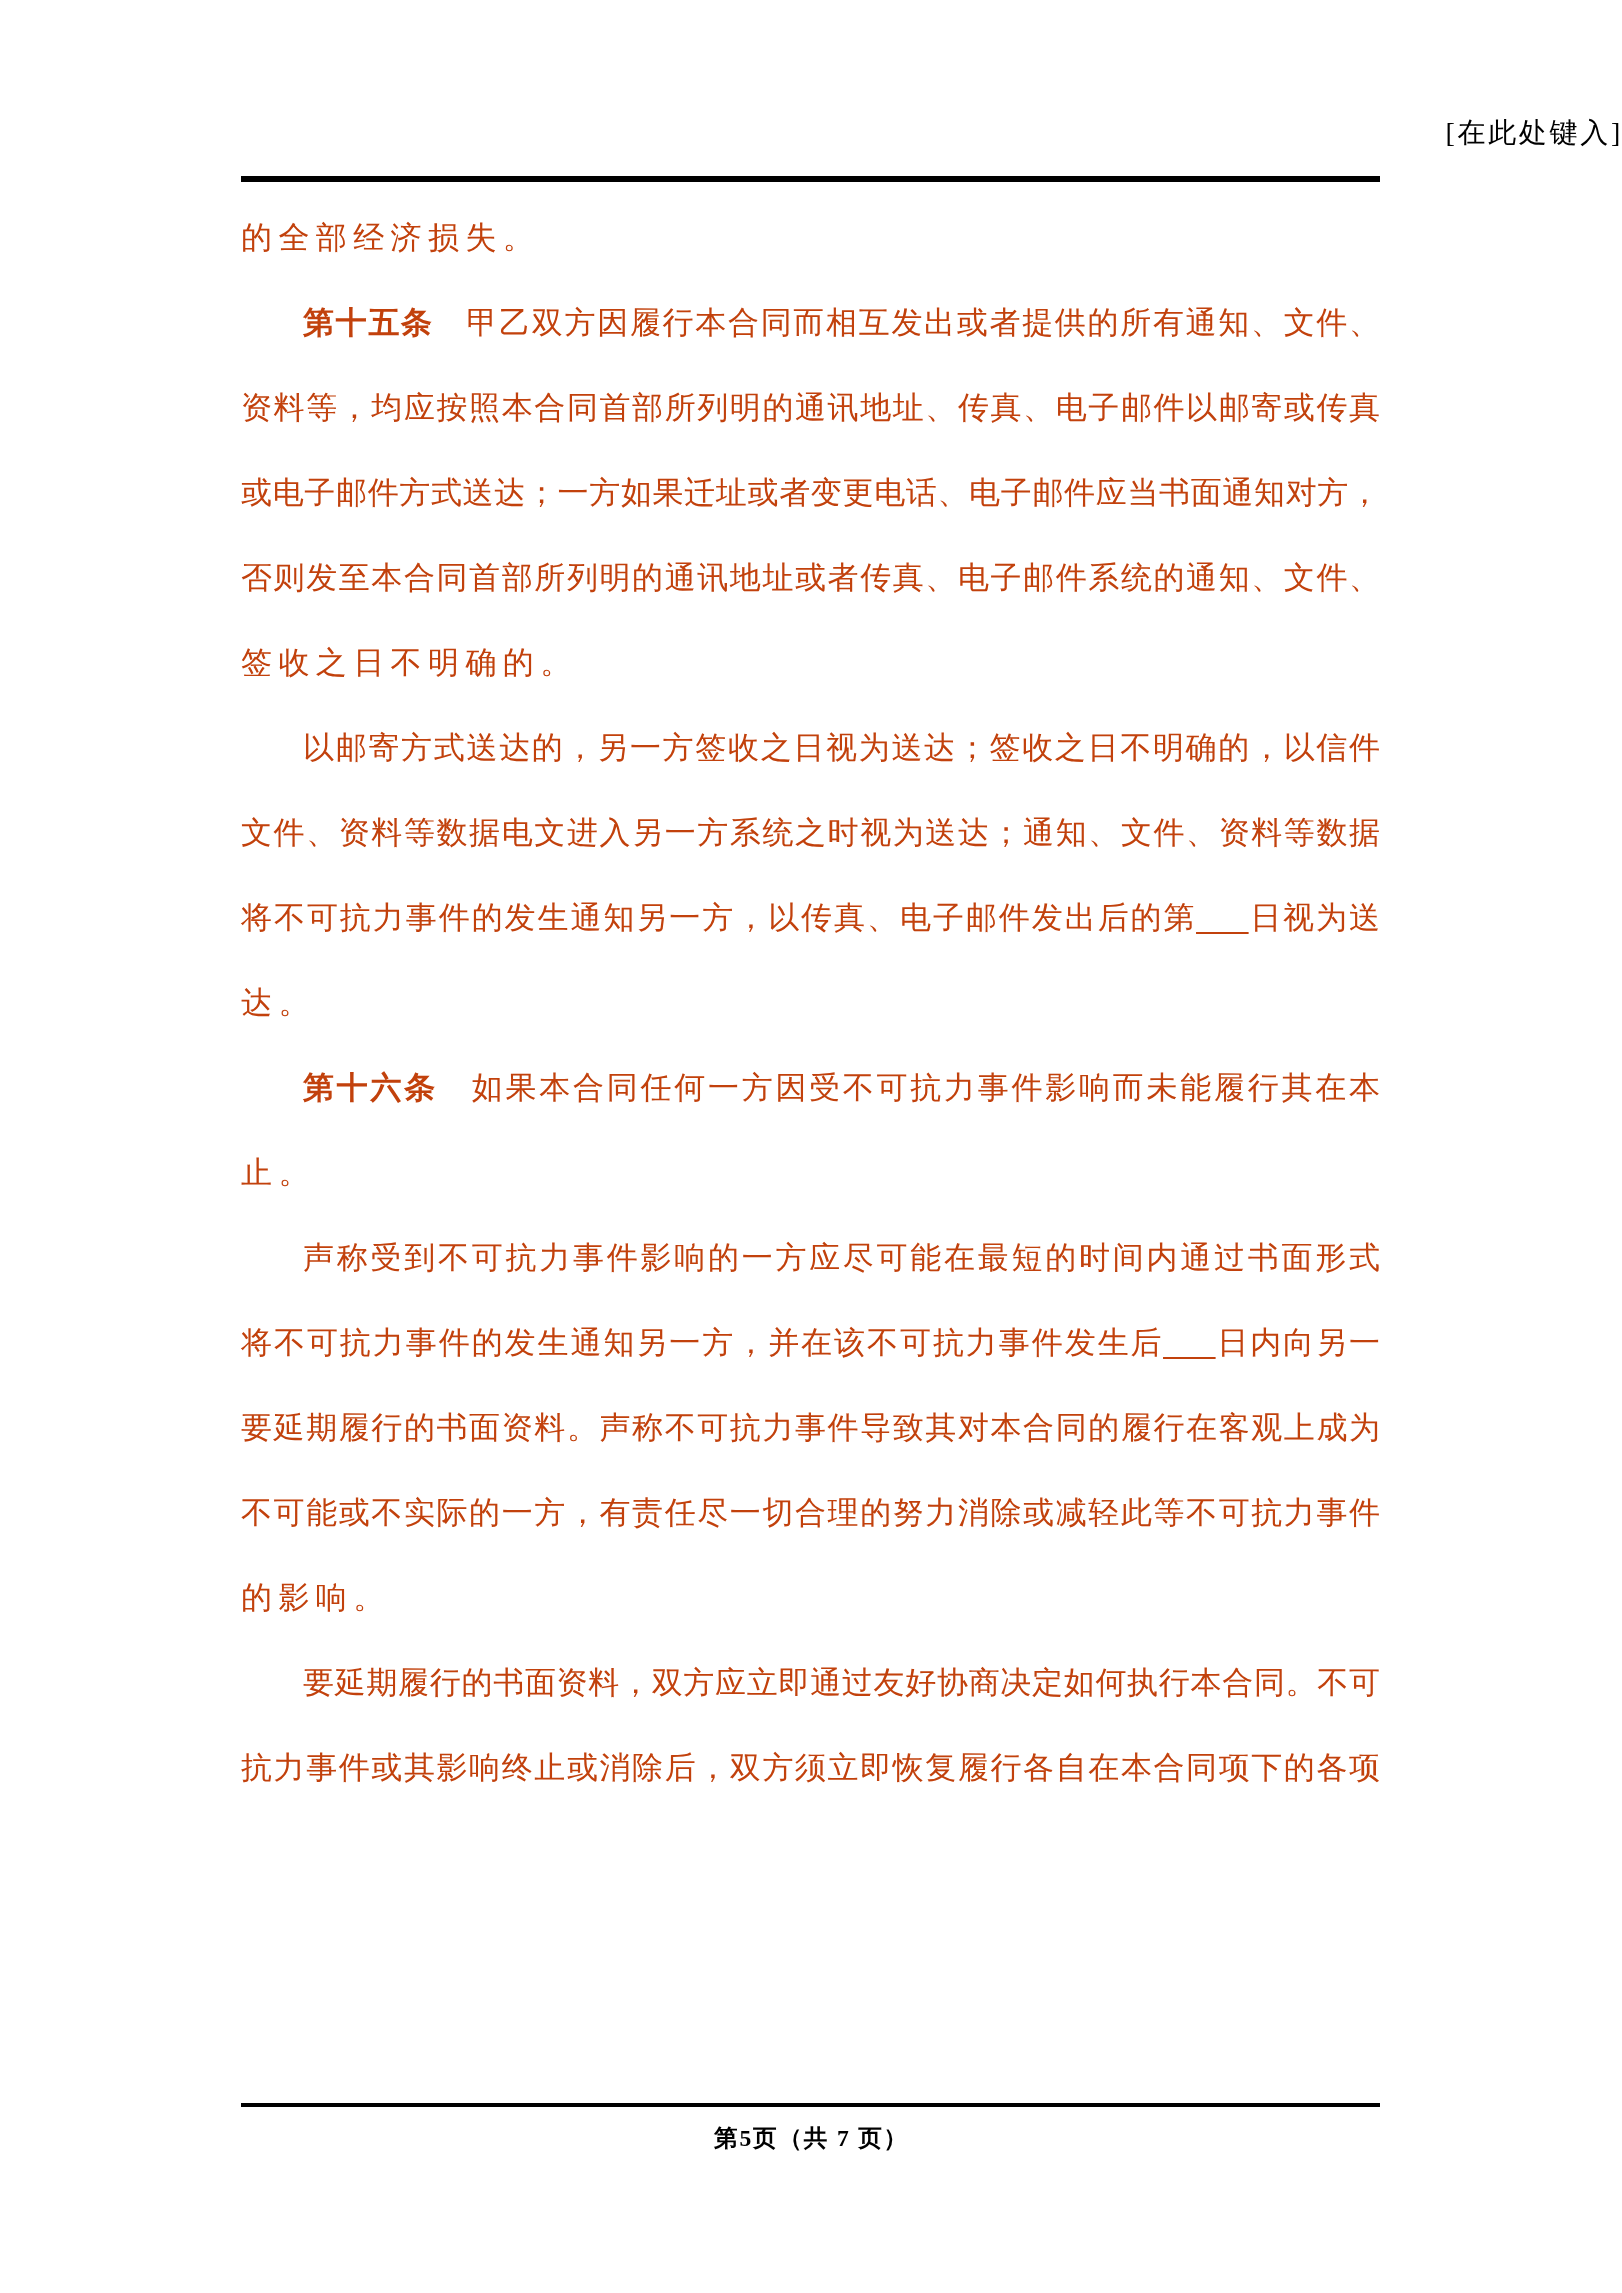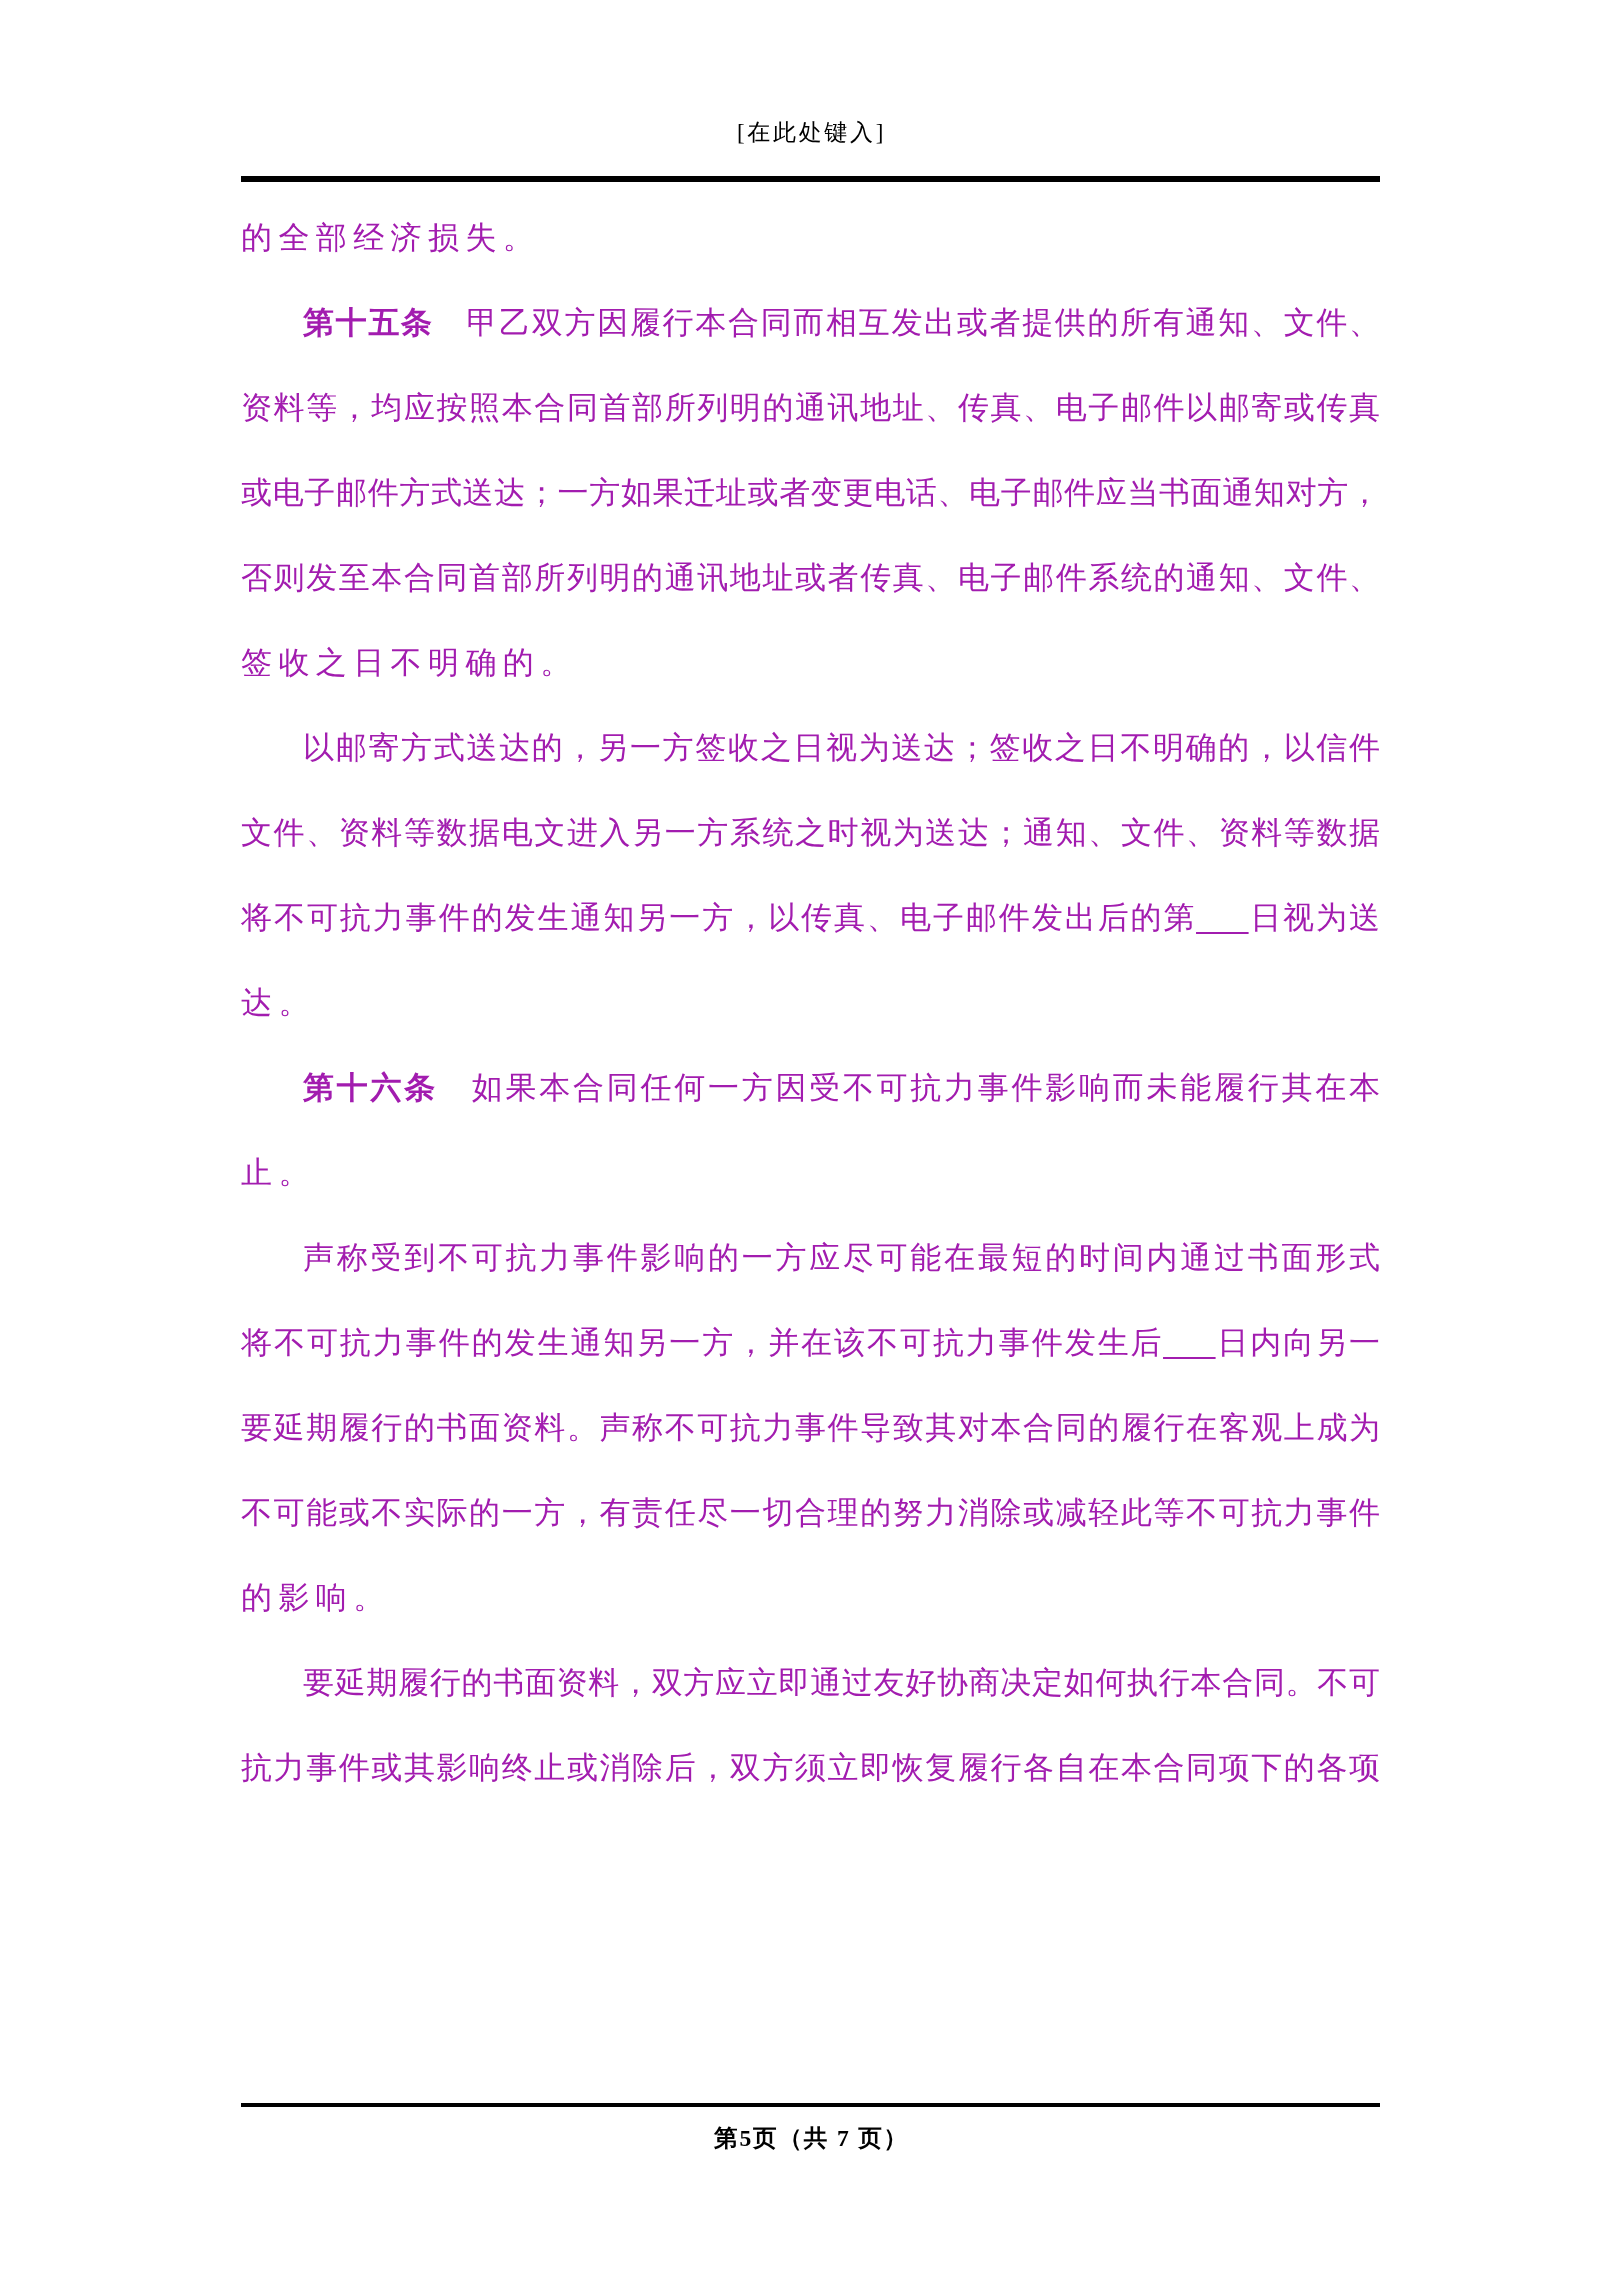--- a/index.html
+++ b/index.html
@@ -18,44 +18,44 @@
     height: 2294px;
     background: #ffffff;
     overflow: hidden;
   }
   
   .header-text {
     position: absolute;
     top: 115px;
     left: 0;
     width: 100%;
-    text-align: center;
+    text-align: right;
     font-family: "Liberation Serif", serif;
-    font-size: 23px;
+    font-size: 28px;
     line-height: 36px;
     letter-spacing: 2.7px;
     color: #000000;
   }
   .header-rule {
     position: absolute;
     top: 176px;
     left: 241px;
     width: 1139px;
     height: 5.5px;
     background: #000000;
   }
   
   .doc-body {
     position: absolute;
     top: 195px;
     left: 241px;
     width: 1139px;
     font-size: 31px;
     line-height: 85px;
-    color: #a21caf;
+    color: #c2410c;
   }
   .line { width: 100%; }
   .line.justify {
     text-align: justify;
     text-align-last: justify;
   }
   .line.plain {
     text-align: left;
     letter-spacing: 6.4px;
   }

